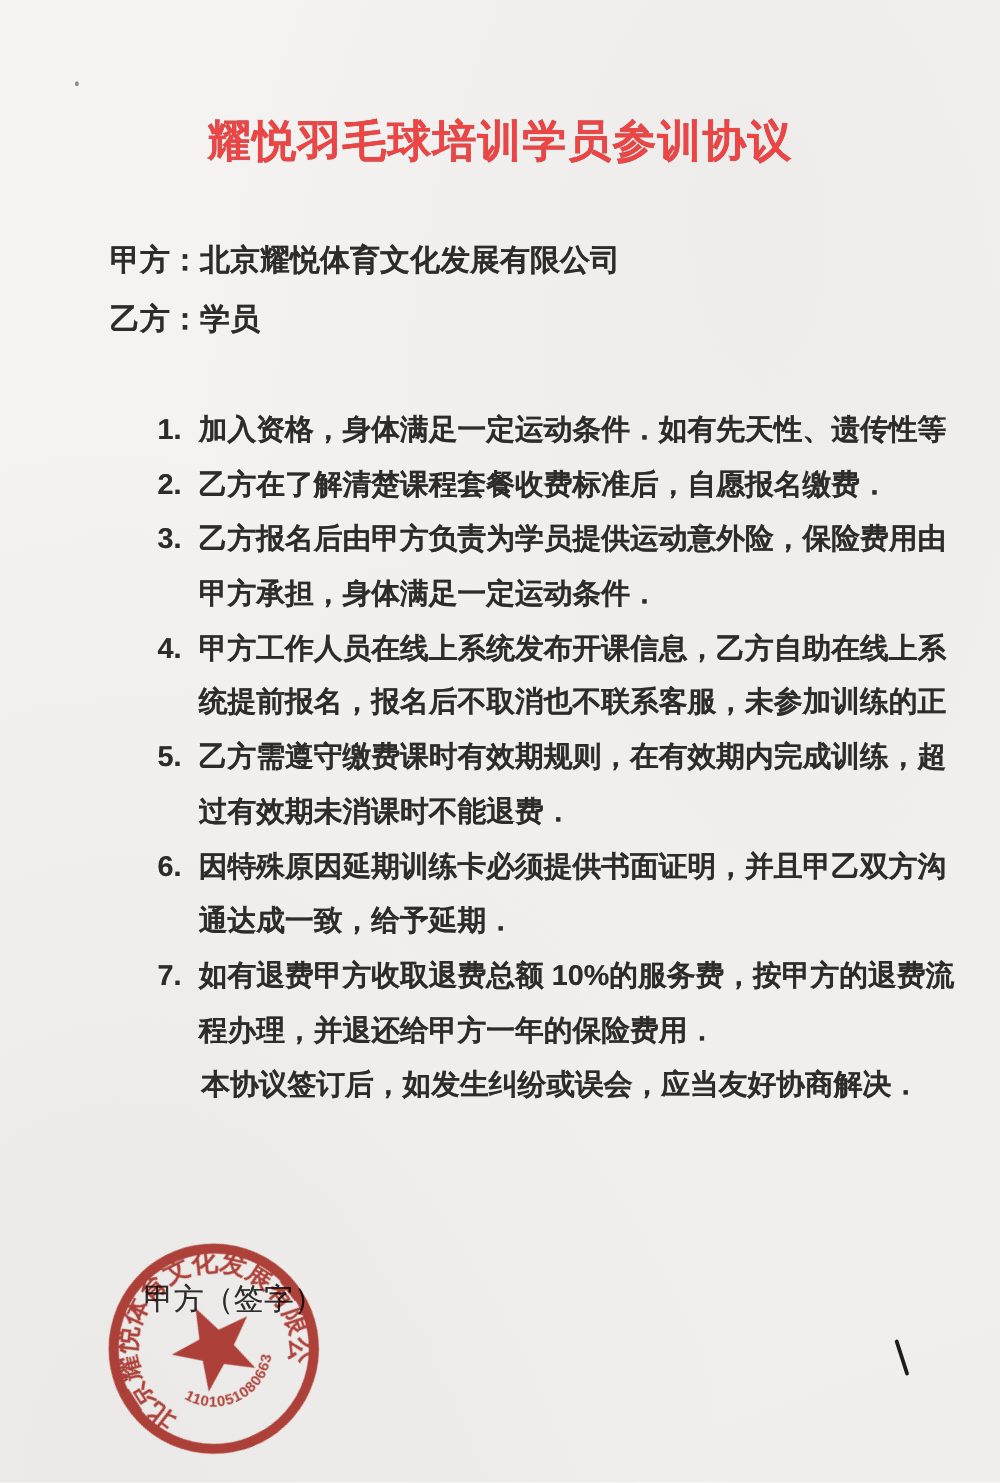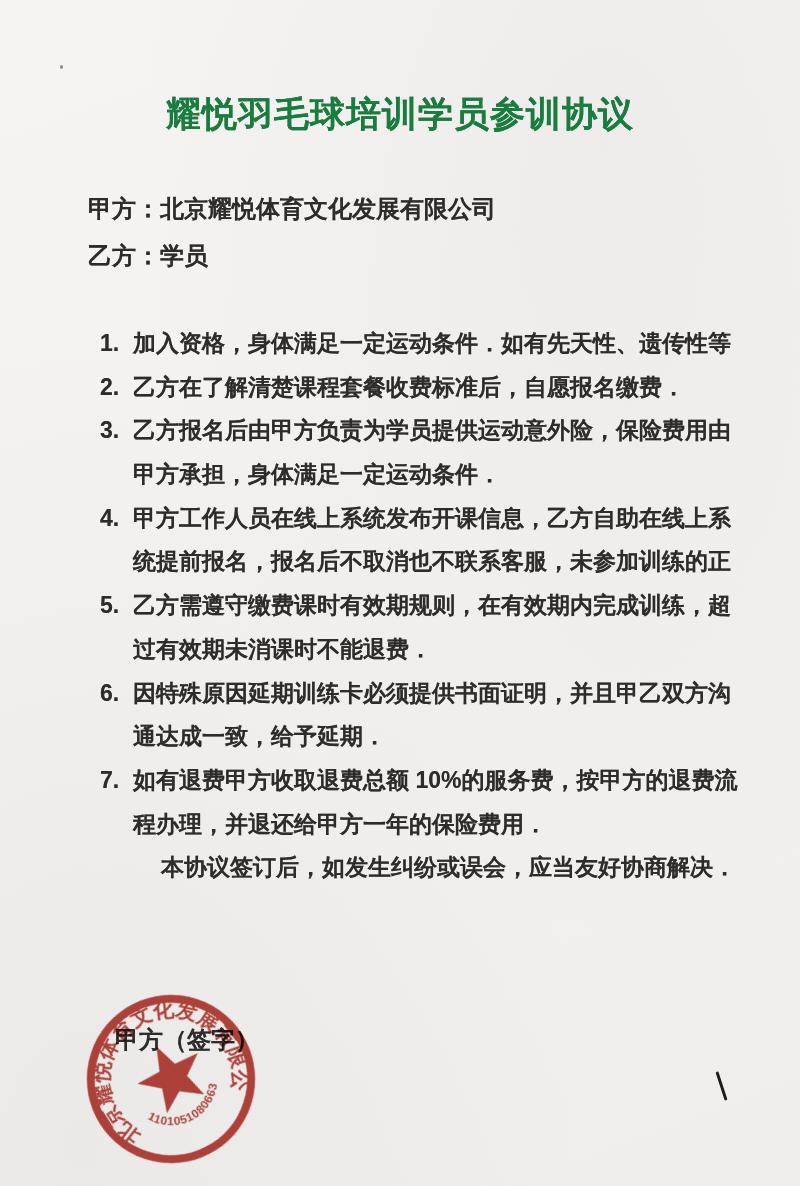--- a/index.html
+++ b/index.html
@@ -11,39 +11,39 @@
     background:
       radial-gradient(ellipse at 75% 12%, rgba(120,120,118,0.05), transparent 55%),
       radial-gradient(ellipse at 10% 95%, rgba(120,120,118,0.05), transparent 50%),
       linear-gradient(160deg, #f5f4f2 0%, #f2f1ef 55%, #efeeec 100%);
   }
   .scan { position: absolute; inset: 0; }
 
   .title {
     position: absolute; top: 88px; left: 0; width: 100%;
     text-align: center; font-size: 35px; font-weight: 800;
-    line-height: 52px; letter-spacing: 1px; color: #15803d;
+    line-height: 52px; letter-spacing: 1px; color: #ef4444;
     text-shadow: 0 0 0.6px rgba(30,30,30,0.7);
   }
 
   .party { position: absolute; left: 88px; font-size: 24px; font-weight: 600;
     line-height: 34px; text-shadow: 0 0 0.5px rgba(40,40,40,0.55); }
   .party-a { top: 192px; }
   .party-b { top: 239px; }
 
   .body-lines { position: absolute; left: 96px; top: 322px; width: 640px;
     font-size: 23px; font-weight: 600; text-shadow: 0 0 0.5px rgba(40,40,40,0.55); }
   .clause { position: relative; }
-  .cline { height: 43.7px; line-height: 43.7px; white-space: nowrap; }
+  .cline { height: 43.7px; line-height: 43.7px; white-space: nowrap; margin-left: 26px; }
   .cline.first { padding-left: 4px; }
   .cline .num { display: inline-block; width: 33px; }
   .cline.cont { padding-left: 37px; }
   .closing { height: 43.7px; line-height: 43.7px; white-space: nowrap; padding-left: 0; text-align: right; }
 
-  .sig { position: absolute; font-size: 24px; font-weight: 700; line-height: 40px;
+  .sig { position: absolute; font-size: 24px; font-weight: 400; line-height: 40px;
     text-shadow: 0 0 0.5px rgba(40,40,40,0.55); }
   .sig-a { left: 115px; top: 1020px; }
   .sig-b { left: 573px; top: 1018px; }
 
   .stamp {
     position: absolute; left: 74px; top: 990px; width: 194px; height: 178px;
     transform: rotate(-27deg);
     mix-blend-mode: multiply; opacity: 0.92; filter: blur(0.35px);
   }
 

